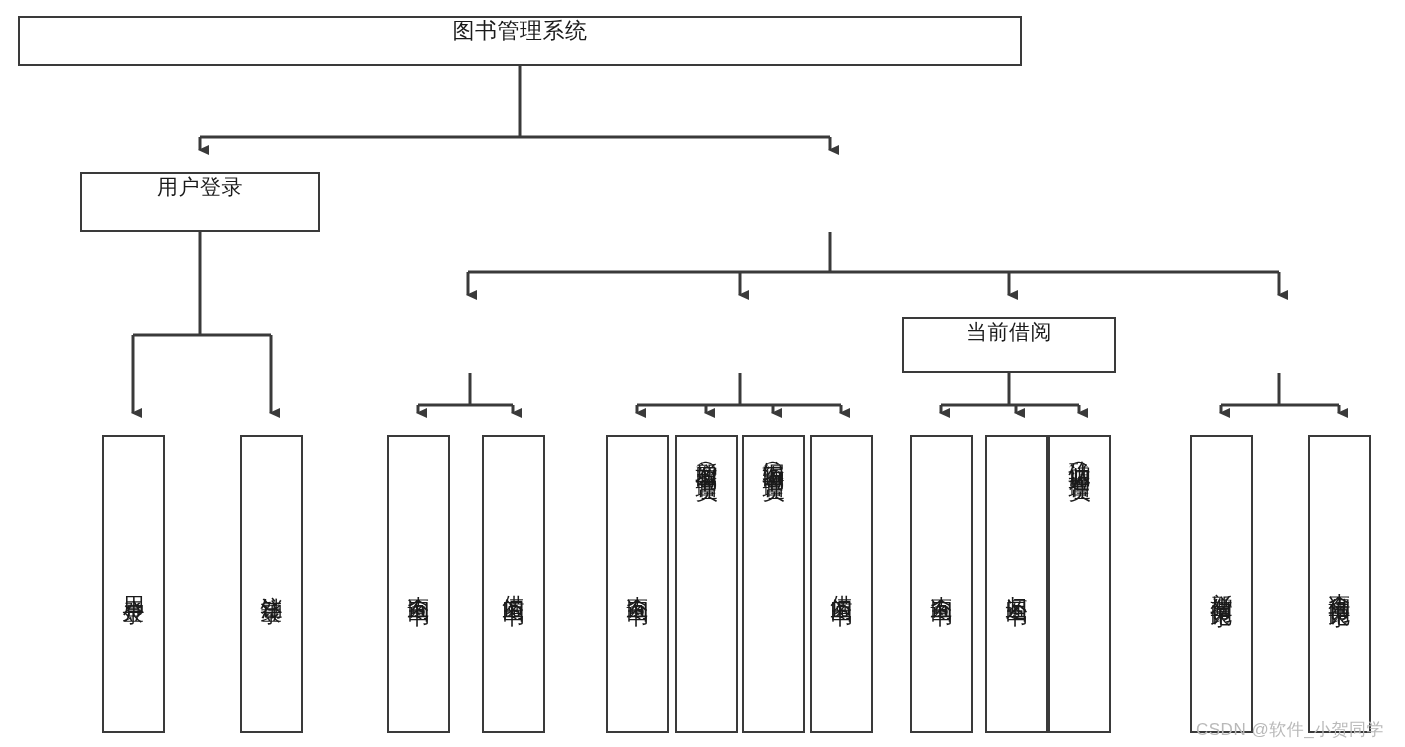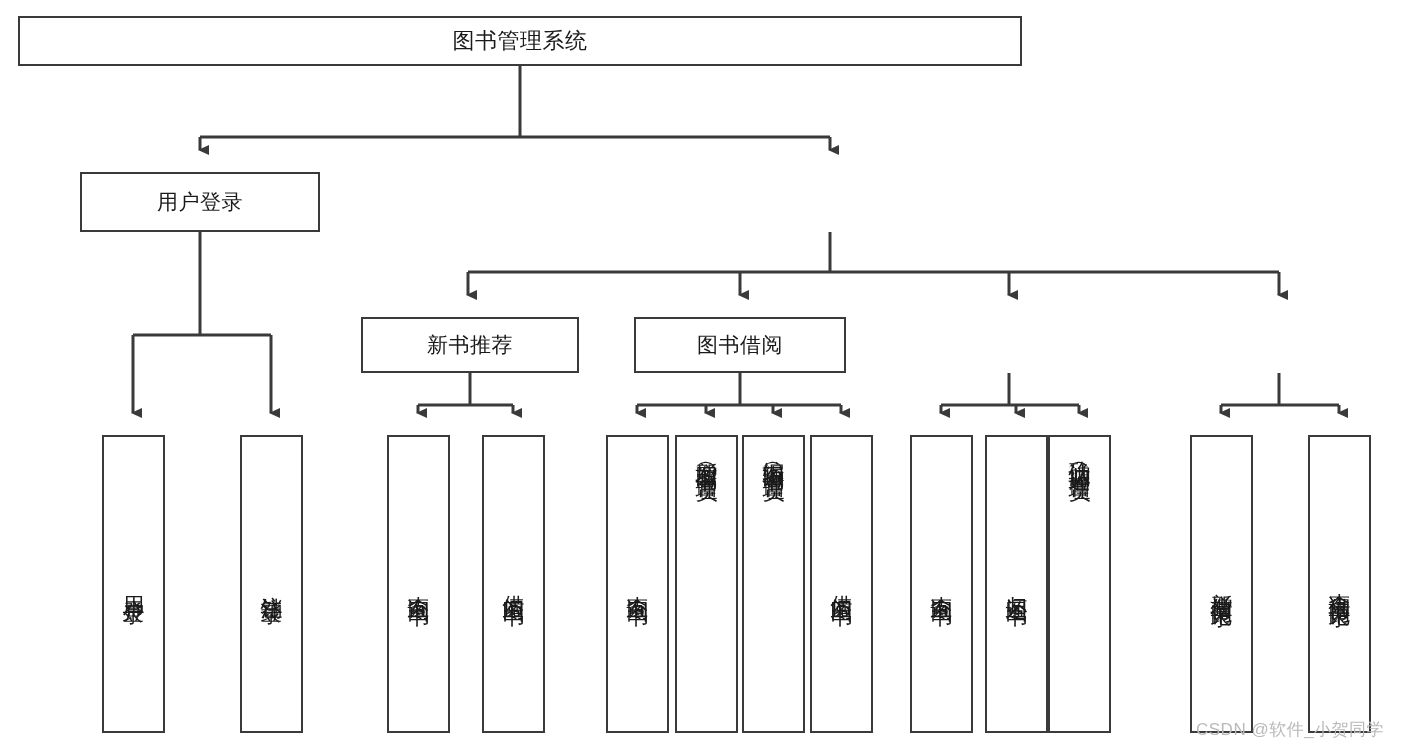--- a/index.html
+++ b/index.html
@@ -24,21 +24,21 @@
     width: 1405px;
     height: 747px;
     pointer-events: none;
   }
   .node {
     position: absolute;
     box-sizing: border-box;
     border: 2px solid #3a3a3a;
     background: #ffffff;
     display: flex;
-    align-items: center;
+    align-items: flex-start;
     justify-content: center;
     color: #1a1a1a;
   }
   .node-label {
     text-align: center;
     line-height: 1.22;
     letter-spacing: 0.5px;
     white-space: pre-wrap;
   }
   
@@ -130,25 +130,22 @@
   </svg>
 
   <div class="node horiz title" id="node-root" style="left: 18px; top: 16px; width: 1004px; height: 50px;">
     <span class="node-label">图书管理系统</span>
   </div>
 
   <div class="node horiz" id="node-l2-0" style="left: 80px; top: 172px; width: 240px; height: 60px;">
     <span class="node-label">用户登录</span>
   </div>
 
-  <div class="node horiz" id="node-l3-0" style="left: 361px; top: 317px; width: 218px; height: 56px;">
-    <span class="node-label">新书推荐</span>
-  </div>
-  <div class="node horiz" id="node-l3-1" style="left: 634px; top: 317px; width: 212px; height: 56px;">
-    <span class="node-label">图书借阅</span>
+  <div class="node horiz" id="node-l3-2" style="left: 902px; top: 317px; width: 214px; height: 56px;">
+    <span class="node-label">当前借阅</span>
   </div>
 
   <div class="node vert centered" id="node-leaf-0" style="left: 102px; top: 435px; width: 63px; height: 298px;">
     <span class="node-label">用户登录</span>
   </div>
   <div class="node vert centered" id="node-leaf-1" style="left: 240px; top: 435px; width: 63px; height: 298px;">
     <span class="node-label">注销登录</span>
   </div>
   <div class="node vert centered" id="node-leaf-2" style="left: 387px; top: 435px; width: 63px; height: 298px;">
     <span class="node-label">查询图书</span>

